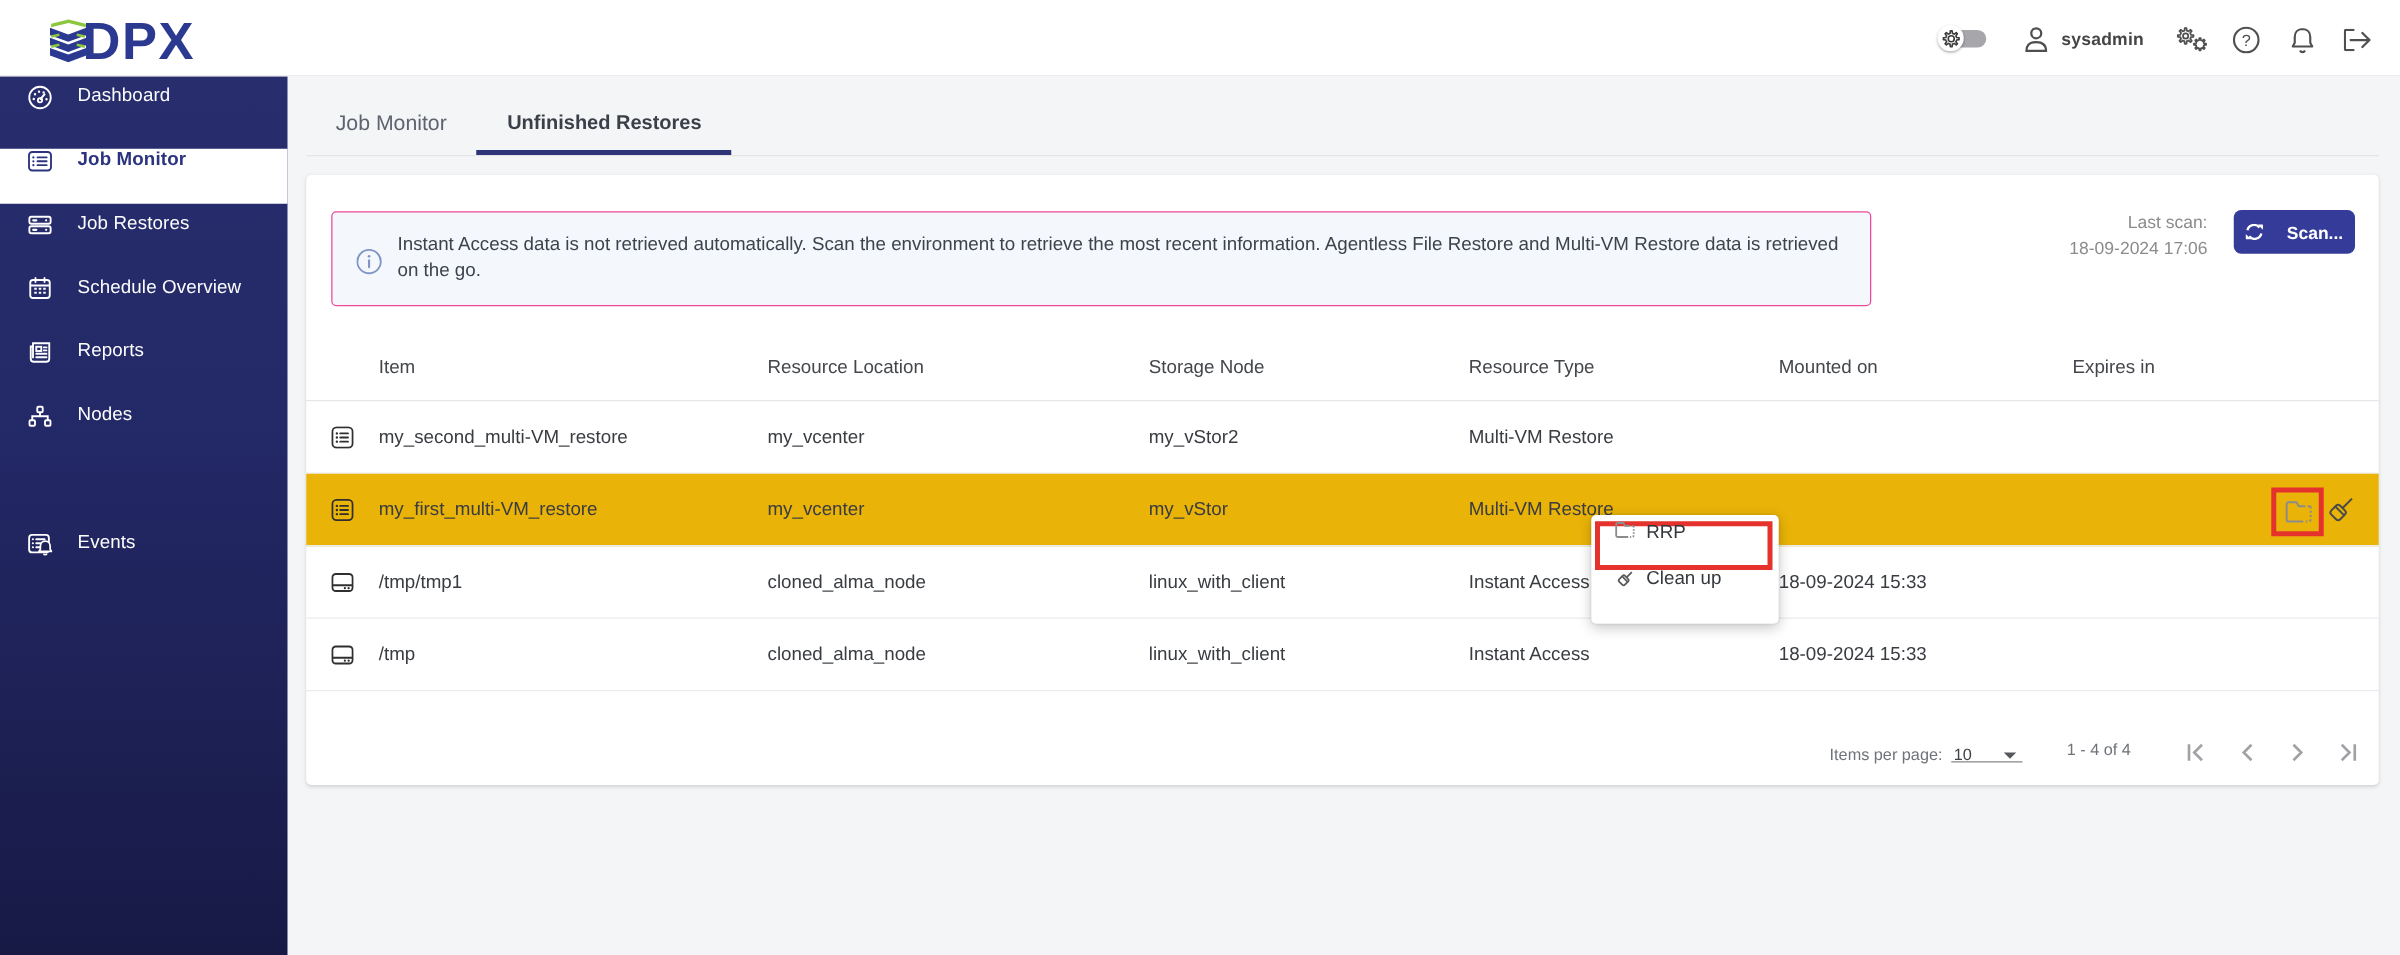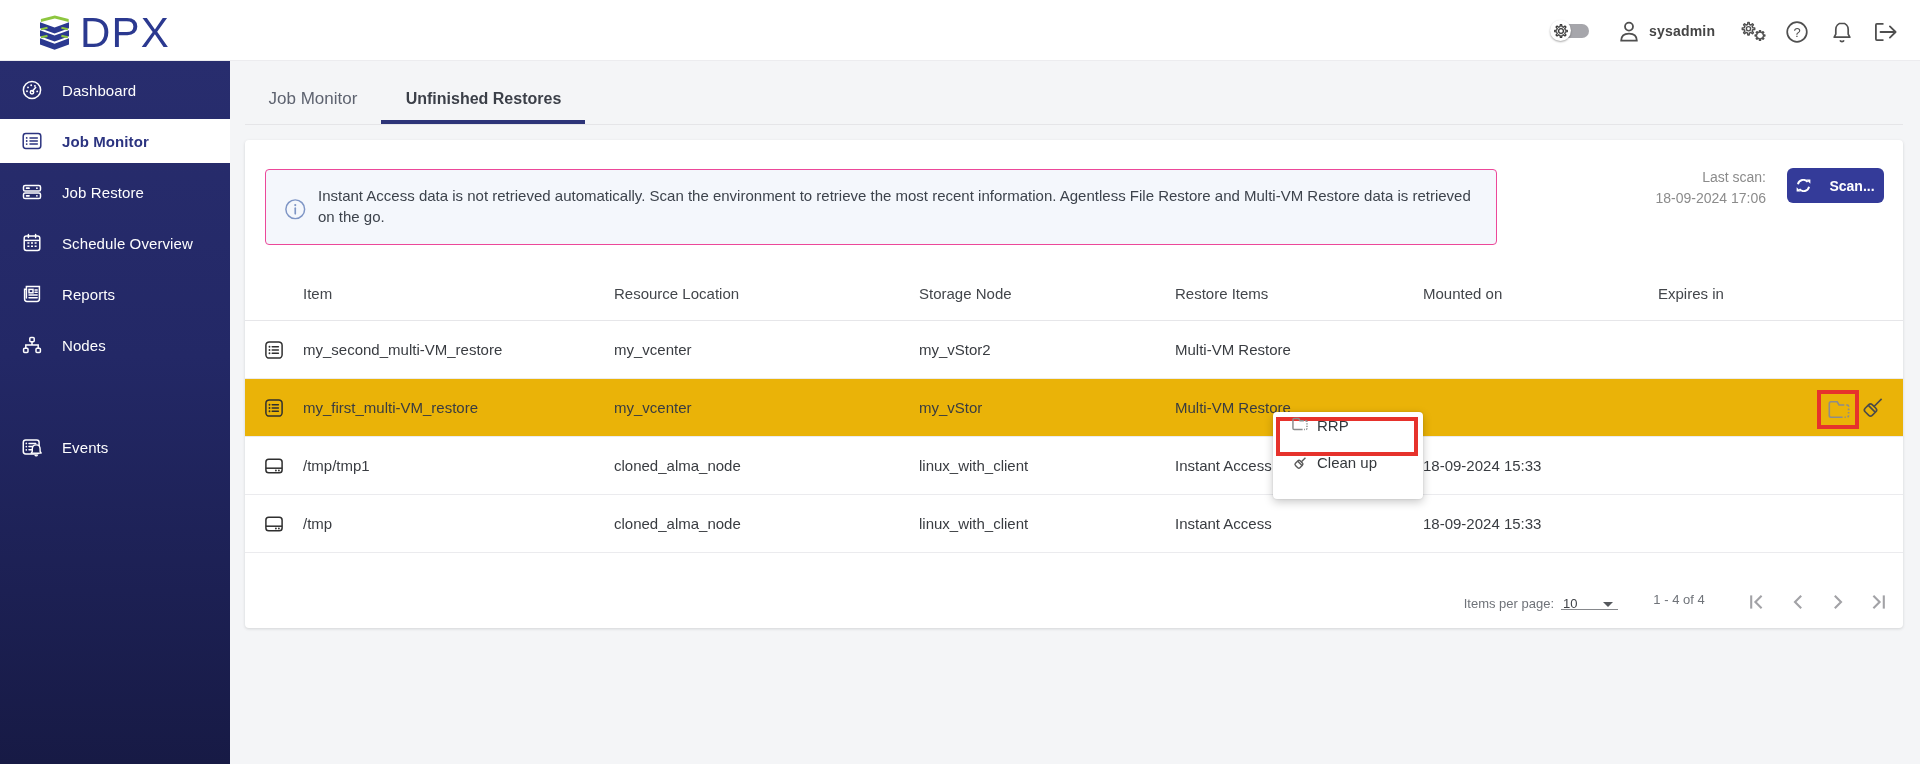--- a/index.html
+++ b/index.html
@@ -3,21 +3,21 @@
 <meta charset="utf-8">
 <style>
 *{margin:0;padding:0;box-sizing:border-box}
 html,body{width:1920px;height:764px}
 body{position:relative;font-family:"Liberation Sans",sans-serif;background:#f4f5f7;overflow:hidden}
 .abs{position:absolute}
 
 .topbar{position:absolute;left:0;top:0;width:1920px;height:61px;background:#fff;border-bottom:1px solid #ececef;z-index:6}
 
 .sidebar{position:absolute;left:0;top:61px;width:230px;height:703px;background:linear-gradient(180deg,#282d6e 0%,#232866 42%,#171a45 100%);z-index:5}
-.nav{position:absolute;left:0;width:230px;height:44px;display:flex;align-items:center;color:#fdfdfe;font-size:15px;letter-spacing:.1px}
+.nav{position:absolute;left:0;width:230px;height:44px;display:flex;color:#fdfdfe;font-size:15px;letter-spacing:.1px}
 .nav .nicon{width:20px;height:20px;margin-left:22px;margin-right:20px;flex:none}
 .nav.active{background:#fff;color:#2c3480;font-weight:bold}
 
 .tabline{position:absolute;left:245px;top:123.5px;width:1658px;height:1px;background:#e5e5e8;z-index:1}
 .tab{position:absolute;top:62px;height:58px;display:flex;align-items:center;justify-content:center;font-size:17px;padding-top:16px}
 .tab1{left:244px;width:138px;color:#5e6370}
 .tab2{left:382px;width:203px;color:#3b3f48;font-weight:bold;font-size:16px}
 .tabunder{position:absolute;left:381px;top:120px;width:204px;height:3.5px;background:#2d3478;z-index:2}
 
 .card{position:absolute;left:245px;top:140px;width:1658px;height:488px;background:#fff;border-radius:4px;box-shadow:0 1px 3px rgba(60,64,67,.18)}
@@ -54,21 +54,21 @@
     <path d="M0,6.9 L14.6,12.0 L29,6.9 L29,12.6 L14.6,17.7 L0,12.6 Z" fill="#2b3990"></path>
     <path d="M0,14.6 L14.6,19.7 L29,14.6 L29,20.4 L14.6,25.5 L0,20.4 Z" fill="#2b3990"></path>
     <path d="M0,22.4 L14.6,27.5 L29,22.4 L29,28.2 L14.6,33.3 L0,28.2 Z" fill="#2b3990"></path>
     <g stroke="#8dc63f" stroke-width="2">
       <line x1="1" y1="13.6" x2="7.5" y2="12.2"></line>
         <line x1="21.4" y1="12.2" x2="27.9" y2="13.6"></line>
       <line x1="1" y1="21.4" x2="7.5" y2="20.0"></line>
         <line x1="21.4" y1="20.0" x2="27.9" y2="21.4"></line>
     </g>
   </svg>
-  <div class="abs" style="left:80px;top:9px;font-size:42px;font-weight:normal;color:#2b3990;letter-spacing:1.2px">DPX</div>
+  <div class="abs" style="left:66px;top:9px;font-size:42px;font-weight:bold;color:#2b3990;letter-spacing:1.2px">DPX</div>
 
   <div class="abs" style="left:1556px;top:24px;width:33px;height:14px;background:#a6a6ab;border-radius:7px"></div>
   <div class="abs" style="left:1550px;top:20px;width:21px;height:21px;background:#fff;border-radius:50%;box-shadow:0 1px 2px rgba(0,0,0,.35)"></div>
   <svg class="abs" style="left:1553px;top:22.5px" width="16" height="16" viewBox="0 0 16 16" fill="none" stroke="#3c3c3c" stroke-width="1.3" stroke-linejoin="round">
     <circle cx="8" cy="8" r="2.4"></circle>
     <path d="M12.30 7.05 L14.26 7.29 L14.26 8.71 L12.30 8.95 L12.07 9.68 L11.71 10.37 L12.93 11.93 L11.93 12.93 L10.37 11.71 L9.68 12.07 L8.95 12.30 L8.71 14.26 L7.29 14.26 L7.05 12.30 L6.32 12.07 L5.63 11.71 L4.07 12.93 L3.07 11.93 L4.29 10.37 L3.93 9.68 L3.70 8.95 L1.74 8.71 L1.74 7.29 L3.70 7.05 L3.93 6.32 L4.29 5.63 L3.07 4.07 L4.07 3.07 L5.63 4.29 L6.32 3.93 L7.05 3.70 L7.29 1.74 L8.71 1.74 L8.95 3.70 L9.68 3.93 L10.37 4.29 L11.93 3.07 L12.93 4.07 L11.71 5.63 L12.07 6.32 Z"></path>
   </svg>
 
   <svg class="abs" style="left:1619px;top:21px" width="20" height="21" viewBox="0 0 20 21" fill="none" stroke="#4f4f4f" stroke-width="1.8">
     <circle cx="10" cy="5.6" r="4"></circle>
@@ -123,21 +123,21 @@
     <span>Job Monitor</span>
   </div>
   <div class="nav" style="top:109px">
     <svg class="nicon" viewBox="0 0 20 20" fill="none" stroke="#fff" stroke-width="1.5">
       <rect x="1.5" y="3.4" width="17" height="5.6" rx="1.6"></rect>
       <rect x="1.5" y="11" width="17" height="5.6" rx="1.6"></rect>
       <g stroke-width="1.8" stroke-linecap="round">
           <path d="M4.6 6.2 l2.4 0 M4.6 13.8 l2.4 0 M14.9 6.2 l0.01 0 M14.9 13.8 l0.01 0"></path>
         </g>
     </svg>
-    <span>Job Restore</span>
+    <span>Job Restores</span>
   </div>
   <div class="nav" style="top:160px">
     <svg class="nicon" viewBox="0 0 20 20" fill="none" stroke="#fff" stroke-width="1.5">
       <rect x="2.2" y="3" width="15.6" height="14.4" rx="2.2"></rect>
       <path d="M2.2 7.4 L17.8 7.4"></path>
       <path d="M6.4 1.4 L6.4 4.6 M13.6 1.4 L13.6 4.6" stroke-linecap="round"></path>
       <g stroke-width="1.6">
           <path d="M5.4 10 h2 M9 10 h2 M12.6 10 h2 M5.4 13.2 h2 M9 13.2 h2 M12.6 13.2 h2"></path>
         </g>
     </svg>
@@ -195,21 +195,21 @@
     <path d="M2 5.6 A5.9 5.9 0 0 1 12.4 3.2" stroke="#fff" stroke-width="2"></path>
     <path d="M14 8.4 A5.9 5.9 0 0 1 3.6 10.8" stroke="#fff" stroke-width="2"></path>
     <path d="M10.9 0.6 L15.4 0.6 L15.4 5.1 Z" fill="#fff"></path>
     <path d="M5.1 13.4 L0.6 13.4 L0.6 8.9 Z" fill="#fff"></path>
   </svg>
   <span>Scan...</span>
 </div>
 <div class="th" style="left:303px">Item</div>
 <div class="th" style="left:614px">Resource Location</div>
 <div class="th" style="left:919px">Storage Node</div>
-<div class="th" style="left:1175px">Restore Items</div>
+<div class="th" style="left:1175px">Resource Type</div>
 <div class="th" style="left:1423px">Mounted on</div>
 <div class="th" style="left:1658px">Expires in</div>
 <div class="hline"></div>
 <div class="row" style="top:321px">
   <svg class="ricon" viewBox="0 0 18 18" fill="none" stroke="#2f2f2f" stroke-width="1.5">
     <rect x="0.9" y="0.9" width="16.2" height="16.2" rx="3.4"></rect>
     <g stroke-linecap="round">
         <path d="M7.2 5.7 L13.4 5.7 M7.2 9 L13.4 9 M7.2 12.3 L13.4 12.3"></path>
       </g>
     <g stroke-width="1.9" stroke-linecap="round">

